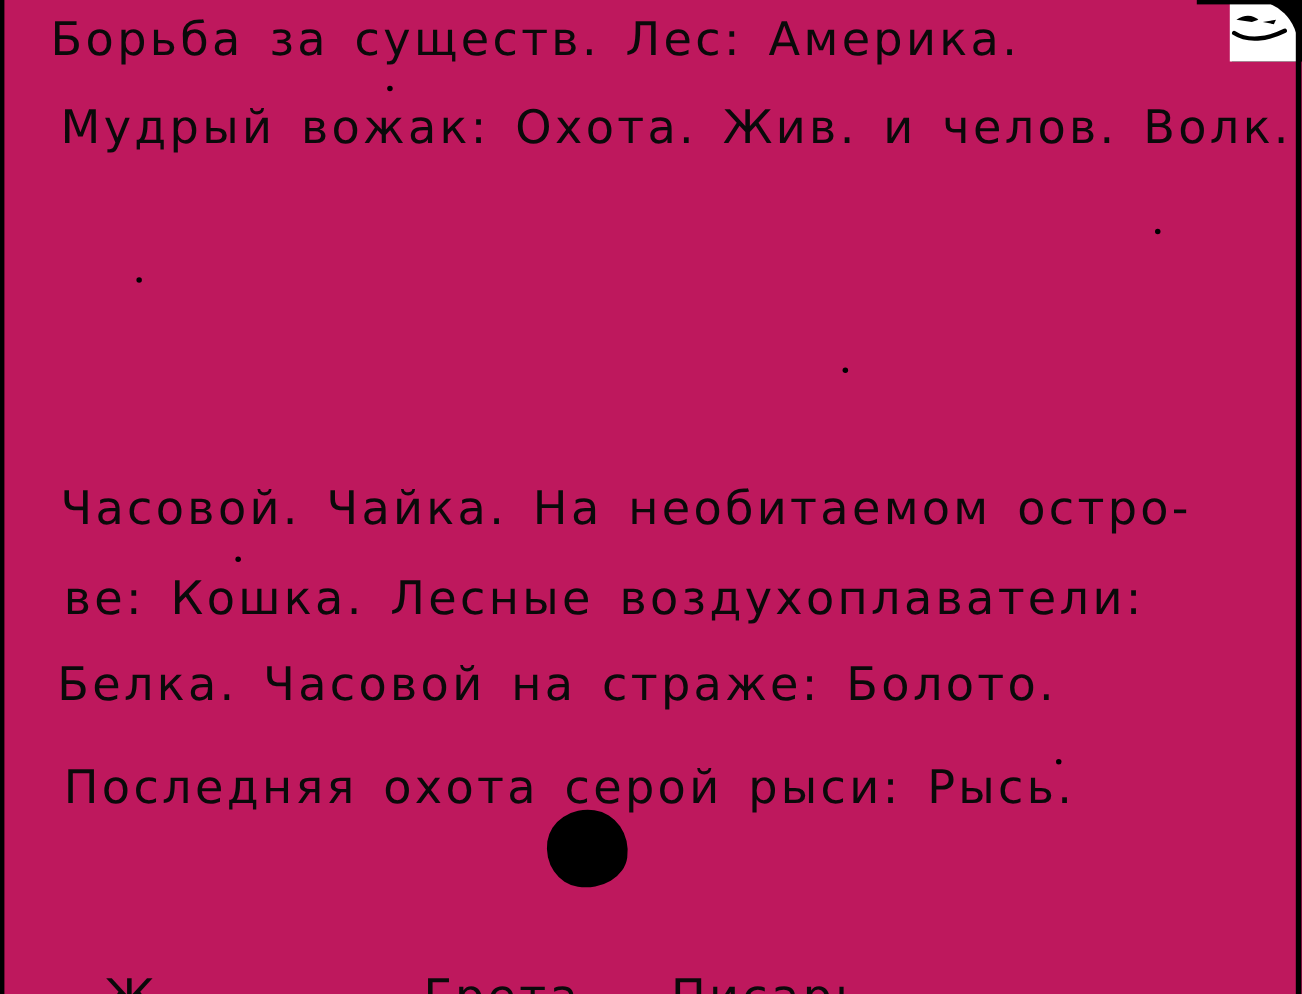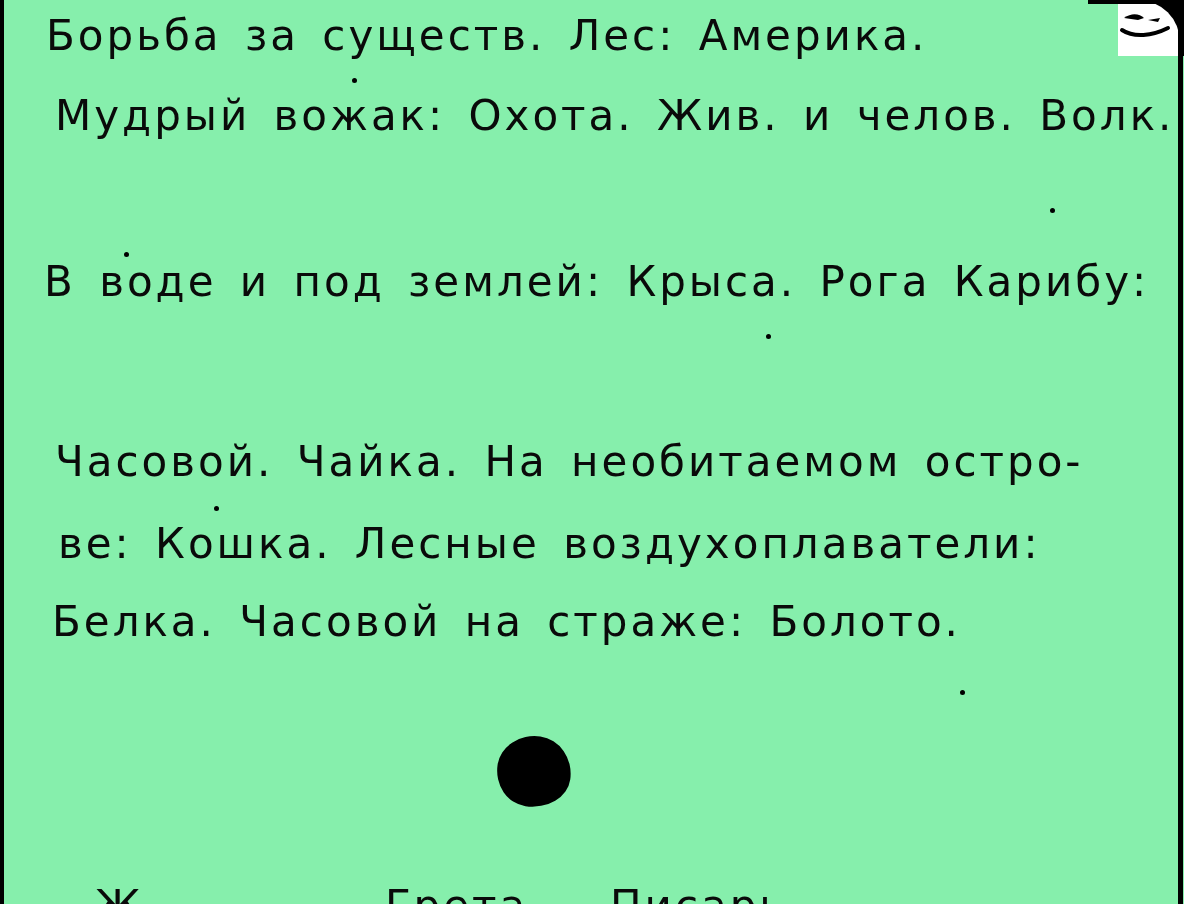--- a/index.html
+++ b/index.html
@@ -1,20 +1,20 @@
 <!DOCTYPE html>
 <html><head>
 <meta charset="utf-8">
 <title>Scanned handwritten note</title>
 <style>
   html, body { margin: 0; padding: 0; background: #d9d9d9; }
   .page {
     position: relative;
     width: 1184px; height: 904px;
-    background: #86efac;
+    background: #be185d;
     overflow: hidden;
     font-family: "DejaVu Sans", sans-serif;
     color: #0a0a0a;
   }
   
   .edge-left {
     position: absolute; left: 0; top: 0; width: 4px; height: 904px;
     background: #000;
   }
   .edge-right {
@@ -79,37 +79,37 @@
 
   <div class="line" style="left:46px; top:12px;">
     <span>Борьба за существ. Лес: Америка.</span>
   </div>
 
   <div class="line" style="left:55px; top:92px;">
     <span class="u">Мудрый вожак:</span><span> Охота. Жив. и челов. Волк.</span>
   </div>
 
 
-  <div class="line" style="left:44px; top:258px;">
-    <span class="u">В воде и под землей</span><span>: Крыса. </span><span class="u">Рога Карибу:</span>
-  </div>
 
 
   <div class="line" style="left:55px; top:438px;">
     <span>Часовой. Чайка. </span><span class="u">На необитаемом остро-</span>
   </div>
 
   <div class="line" style="left:58px; top:520px;">
     <span class="u">ве</span><span>: Кошка.  Лесные воздухоплаватели:</span>
   </div>
 
   <div class="line" style="left:52px; top:598px;">
     <span>Белка. </span><span class="u">Часовой на страже</span><span>: Болото.</span>
   </div>
 
+  <div class="line" style="left:58px; top:692px;">
+    <span class="u">Последняя охота серой рыси</span><span>: Рысь.</span>
+  </div>
 
 
   <div class="line cutline" style="left:95px; top:882px;">
     <span class="frag" style="left:0;">Ж</span>
     <span class="frag" style="left:290px;">Грета</span>
     <span class="frag" style="left:515px;">Писарь</span>
   </div>
 
   <div class="blot"></div>
 

